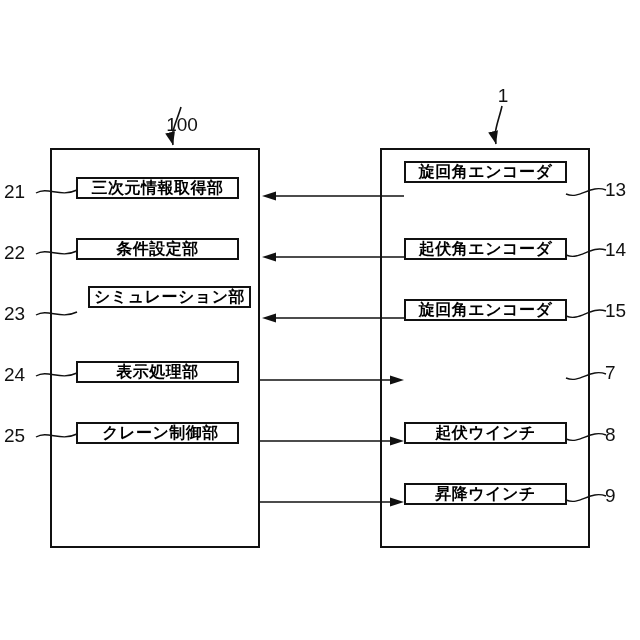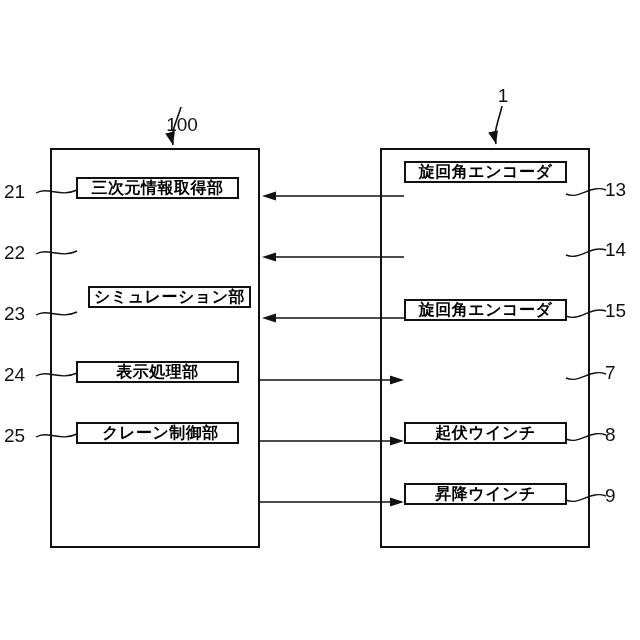--- a/index.html
+++ b/index.html
@@ -77,32 +77,38 @@
 
   <div class="outer-box left"></div>
   <div class="outer-box right"></div>
 
   <div class="group-label" style="left:156px; top:86px;margin-top:28px;">100</div>
   <div class="group-label" style="left:477px; top:85px;">1</div>
 
   <div class="block l" style="top:177px;">
     <span>三次元情報取得部</span>
   </div>
+  <div class="block l" style="top:238px;">
+    <span>条件設定部</span>
+  </div>
   <div class="block l" style="top:286px;margin-left:12px;">
     <span>シミュレーション部</span>
   </div>
   <div class="block l" style="top:361px;">
     <span>表示処理部</span>
   </div>
   <div class="block l" style="top:422px;padding-left:6px;">
     <span>クレーン制御部</span>
   </div>
 
   <div class="block r" style="top:161px;">
     <span>旋回角エンコーダ</span>
+  </div>
+  <div class="block r" style="top:238px;">
+    <span>起伏角エンコーダ</span>
   </div>
   <div class="block r" style="top:299px;">
     <span>旋回角エンコーダ</span>
   </div>
   <div class="block r" style="top:422px;">
     <span>起伏ウインチ</span>
   </div>
   <div class="block r" style="top:483px;">
     <span>昇降ウインチ</span>
   </div>

